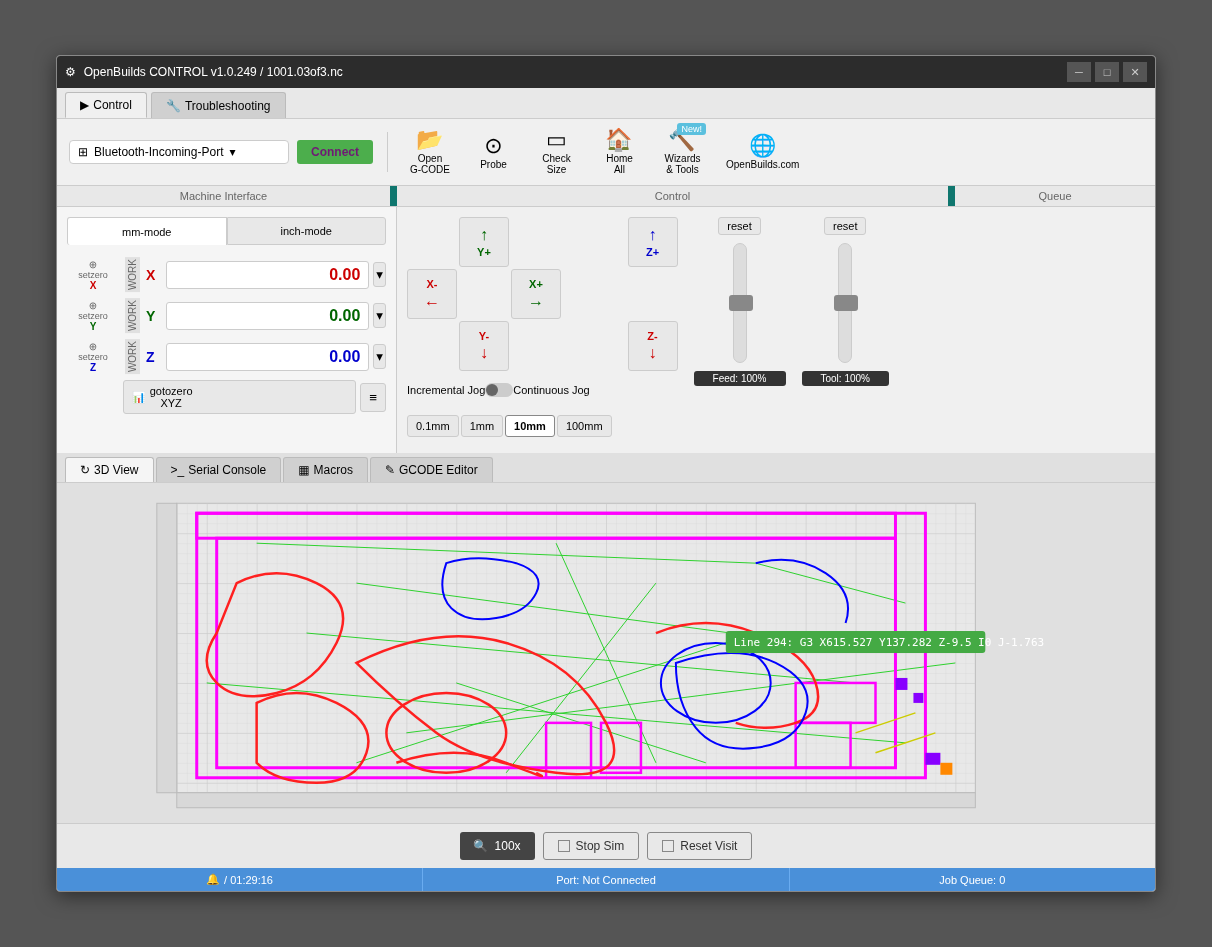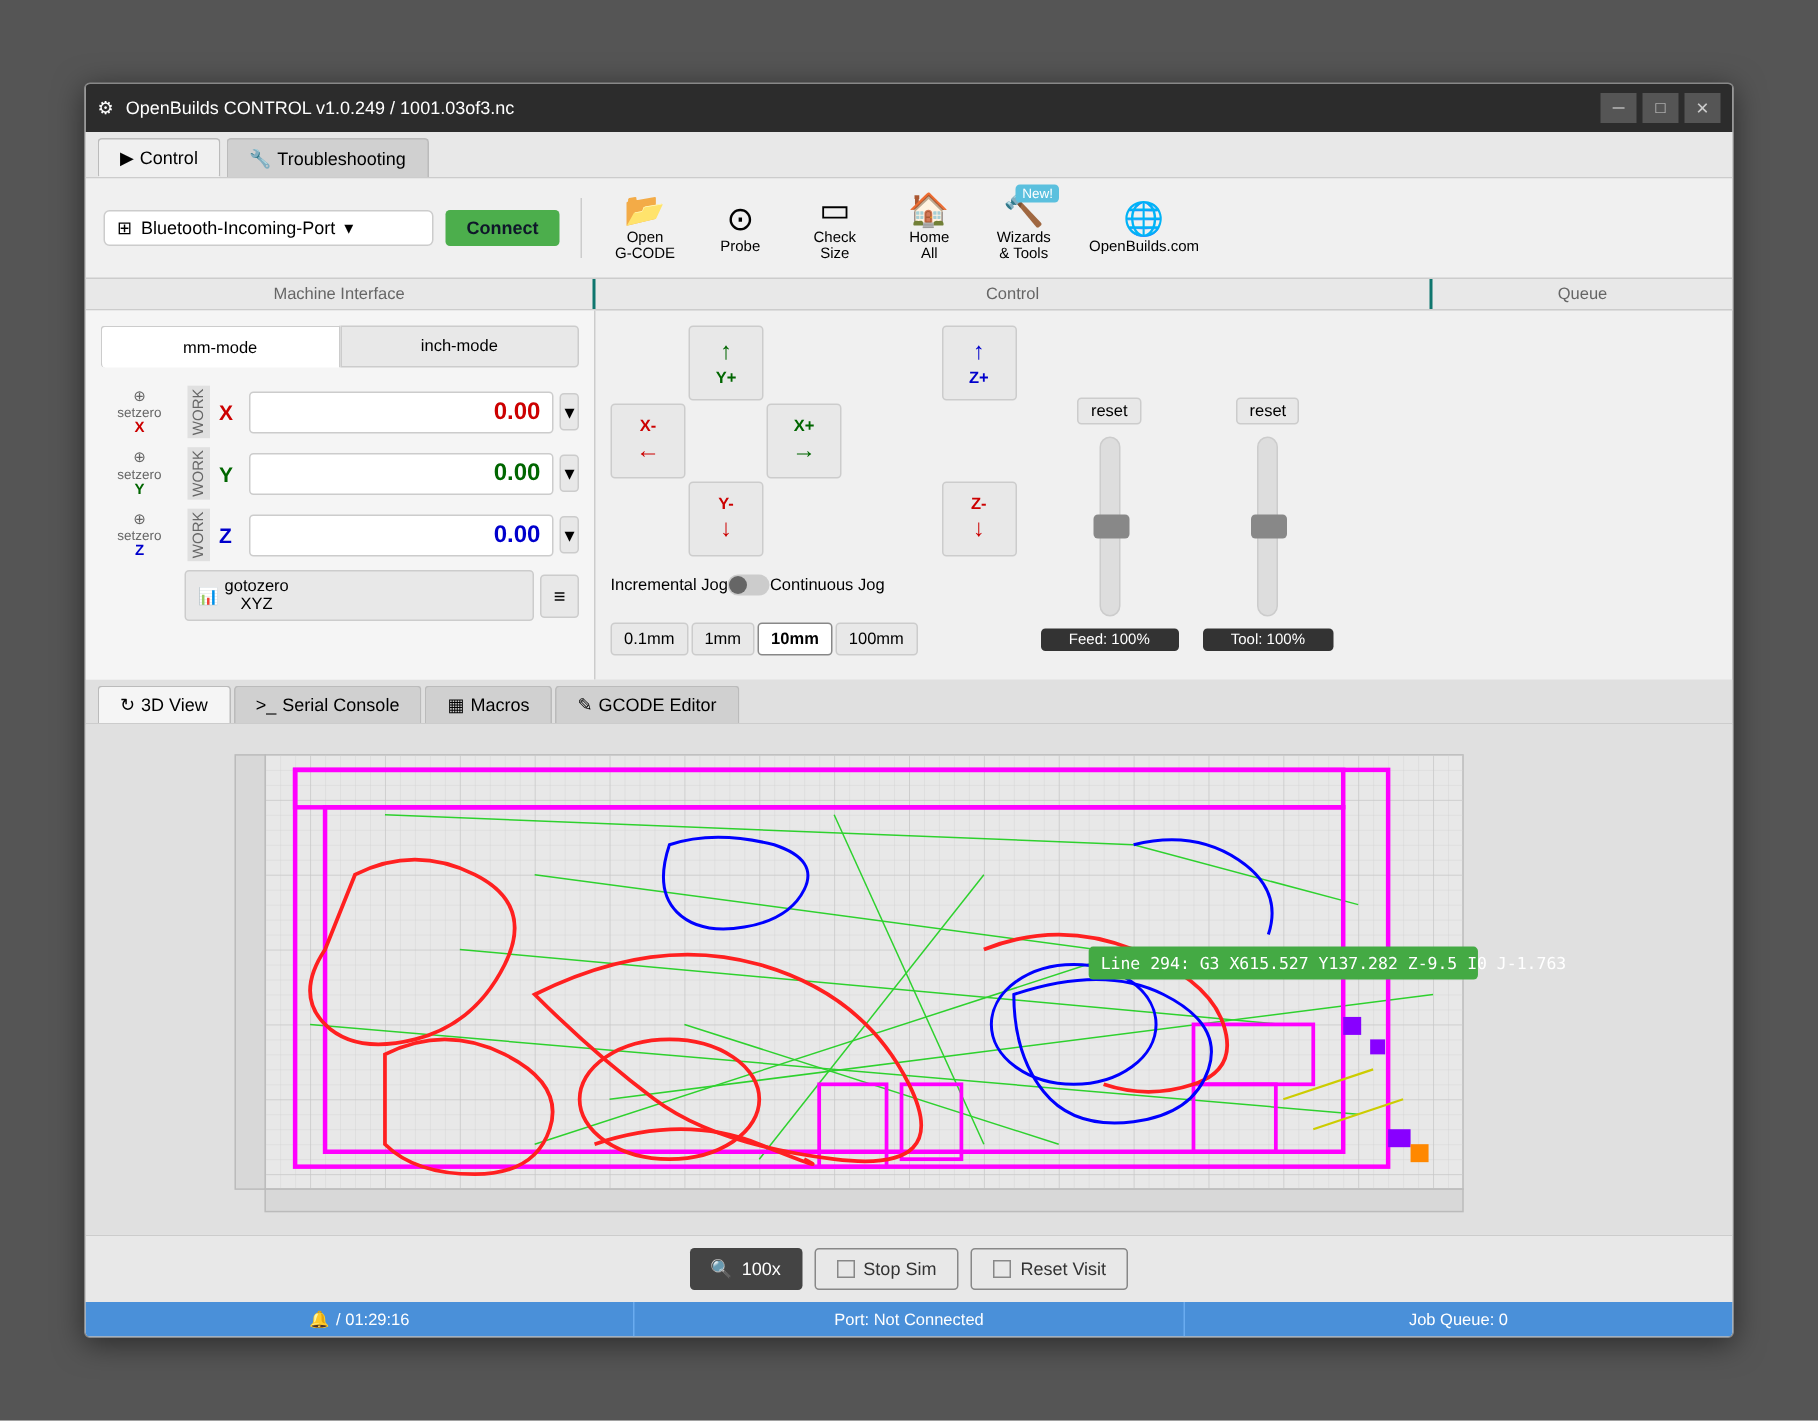--- a/index.html
+++ b/index.html
@@ -14,30 +14,30 @@
     .titlebar-btn { width: 24px; height: 20px; background: #555; border: none; color: #ccc; cursor: pointer; font-size: 11px; display: flex; align-items: center; justify-content: center; }
     
     
     .tabbar { background: #e8e8e8; display: flex; border-bottom: 1px solid #ccc; padding: 0 8px; padding-top: 4px; gap: 4px; }
     .tab { padding: 5px 14px; background: #d0d0d0; border: 1px solid #bbb; border-bottom: none; border-radius: 3px 3px 0 0; cursor: pointer; font-size: 12px; display: flex; align-items: center; gap: 4px; }
     .tab.active { background: #f0f0f0; border-bottom: 1px solid #f0f0f0; }
     
     
     .toolbar { background: #f0f0f0; border-bottom: 1px solid #ccc; display: flex; align-items: center; padding: 6px 12px; gap: 8px; }
     .port-selector { display: flex; align-items: center; gap: 6px; border: 1px solid #ccc; border-radius: 4px; padding: 4px 8px; background: #fff; min-width: 220px; }
-    .connect-btn { background: #4cae4c; color: #0f172a; border: none; border-radius: 3px; padding: 5px 14px; cursor: pointer; font-size: 12px; font-weight: bold; }
+    .connect-btn { background: #4cae4c; color: #701a75; border: none; border-radius: 3px; padding: 5px 14px; cursor: pointer; font-size: 12px; font-weight: bold; }
     .toolbar-separator { width: 1px; height: 40px; background: #ccc; margin: 0 6px; }
     .toolbar-item { display: flex; flex-direction: column; align-items: center; padding: 4px 8px; cursor: pointer; border-radius: 4px; min-width: 55px; position: relative; }
     .toolbar-icon { font-size: 22px; line-height: 1; }
     .toolbar-label { font-size: 10px; text-align: center; margin-top: 2px; }
     .new-badge { position: absolute; top: -2px; right: 4px; background: #5bc0de; color: #fff; font-size: 9px; padding: 1px 4px; border-radius: 3px; }
     
     
     .section-labels { display: flex; background: #e8e8e8; border-bottom: 1px solid #ccc; }
-    .section-label { flex: 1; text-align: center; padding: 4px; font-size: 11px; color: #666; border-right: 2px solid #0f766e; }
+    .section-label { flex: 1; text-align: center; padding: 4px; font-size: 11px; color: #666; border-right: 7px solid #0f766e; }
     .section-label:last-child { border-right: none; }
     
     
     .main-content { display: flex; }
     
     
     .left-panel { width: 340px; background: #f5f5f5; border-right: 1px solid #ccc; padding: 10px; flex-shrink: 0; }
     .mode-buttons { display: flex; gap: 0; margin-bottom: 12px; }
     .mode-btn { flex: 1; padding: 7px; border: 1px solid #ccc; background: #e8e8e8; cursor: pointer; font-size: 11px; text-align: center; }
     .mode-btn.active { background: #fff; border-bottom: none; }
@@ -86,21 +86,21 @@
     .step-buttons { display: flex; gap: 2px; margin: 6px 0; }
     .step-btn { padding: 4px 8px; border: 1px solid #ccc; background: #e8e8e8; cursor: pointer; font-size: 11px; border-radius: 3px; }
     .step-btn.active { background: #fff; border-color: #888; font-weight: bold; }
     
     .jog-speed { display: flex; align-items: center; gap: 8px; font-size: 12px; background: #fff; border: 1px solid #ccc; border-radius: 3px; padding: 6px 12px; margin-top: 4px; }
     .jog-speed-value { font-size: 14px; font-weight: bold; }
     .jog-speed-unit { color: #666; }
     
     
     .slider-section { display: flex; flex-direction: column; align-items: center; gap: 4px; min-width: 70px; }
-    .reset-btn { background: #e8e8e8; border: 1px solid #ccc; border-radius: 3px; padding: 2px 8px; cursor: pointer; font-size: 11px; margin-top: 48px; }
+    .reset-btn { background: #e8e8e8; border: 1px solid #ccc; border-radius: 3px; padding: 2px 8px; cursor: pointer; font-size: 11px; }
     .slider-track { width: 14px; height: 120px; background: #ddd; border-radius: 7px; position: relative; margin: 4px 0; border: 1px solid #ccc; }
     .slider-thumb { width: 24px; height: 16px; background: #888; border-radius: 3px; position: absolute; left: -5px; top: 50%; transform: translateY(-50%); cursor: pointer; }
     .slider-value-badge { background: #333; color: #fff; padding: 2px 19px; border-radius: 3px; font-size: 10px; }
     
     
     .view-tabs { display: flex; background: #e0e0e0; border-bottom: 1px solid #ccc; padding: 0 8px; padding-top: 4px; gap: 2px; }
     .view-tab { padding: 5px 14px; background: #d0d0d0; border: 1px solid #bbb; border-bottom: none; border-radius: 3px 3px 0 0; cursor: pointer; font-size: 12px; display: flex; align-items: center; gap: 4px; }
     .view-tab.active { background: #f5f5f5; }
     
     

